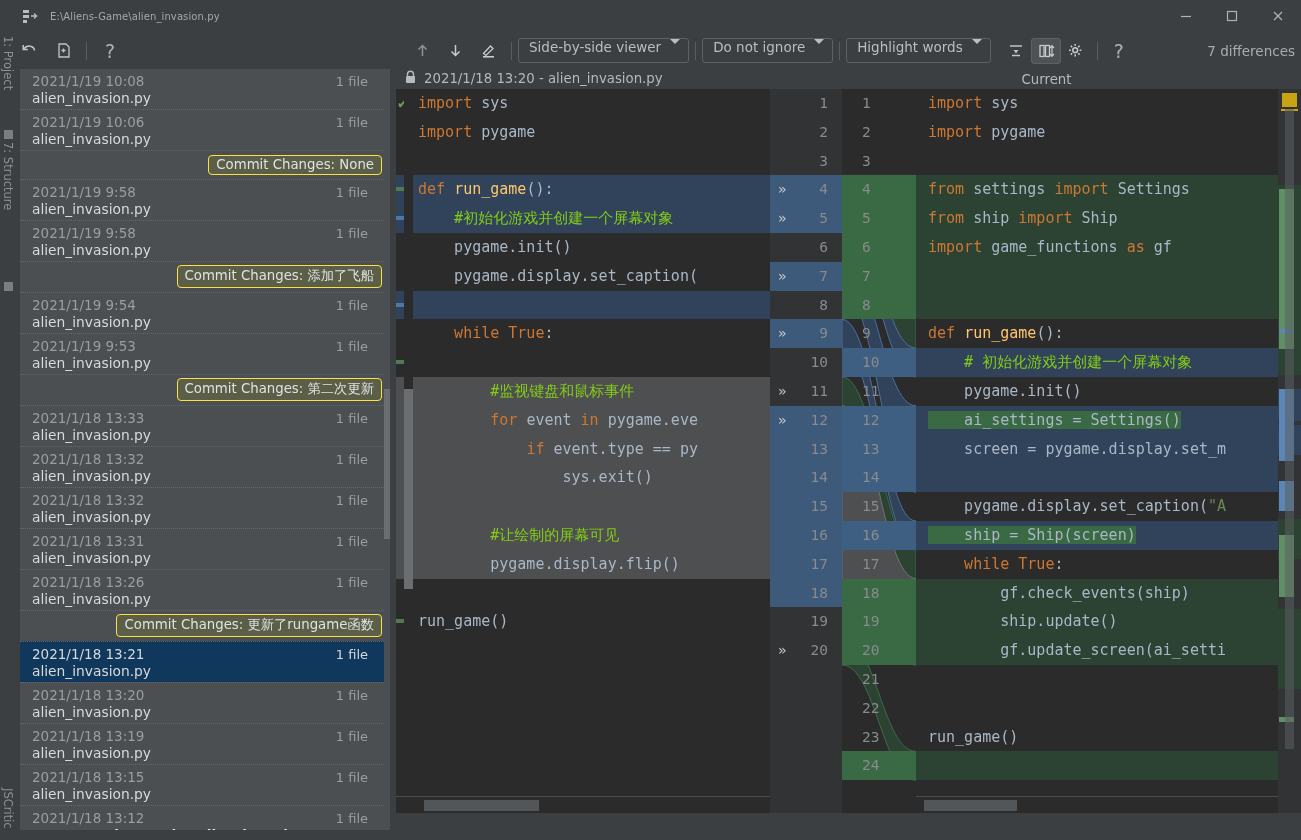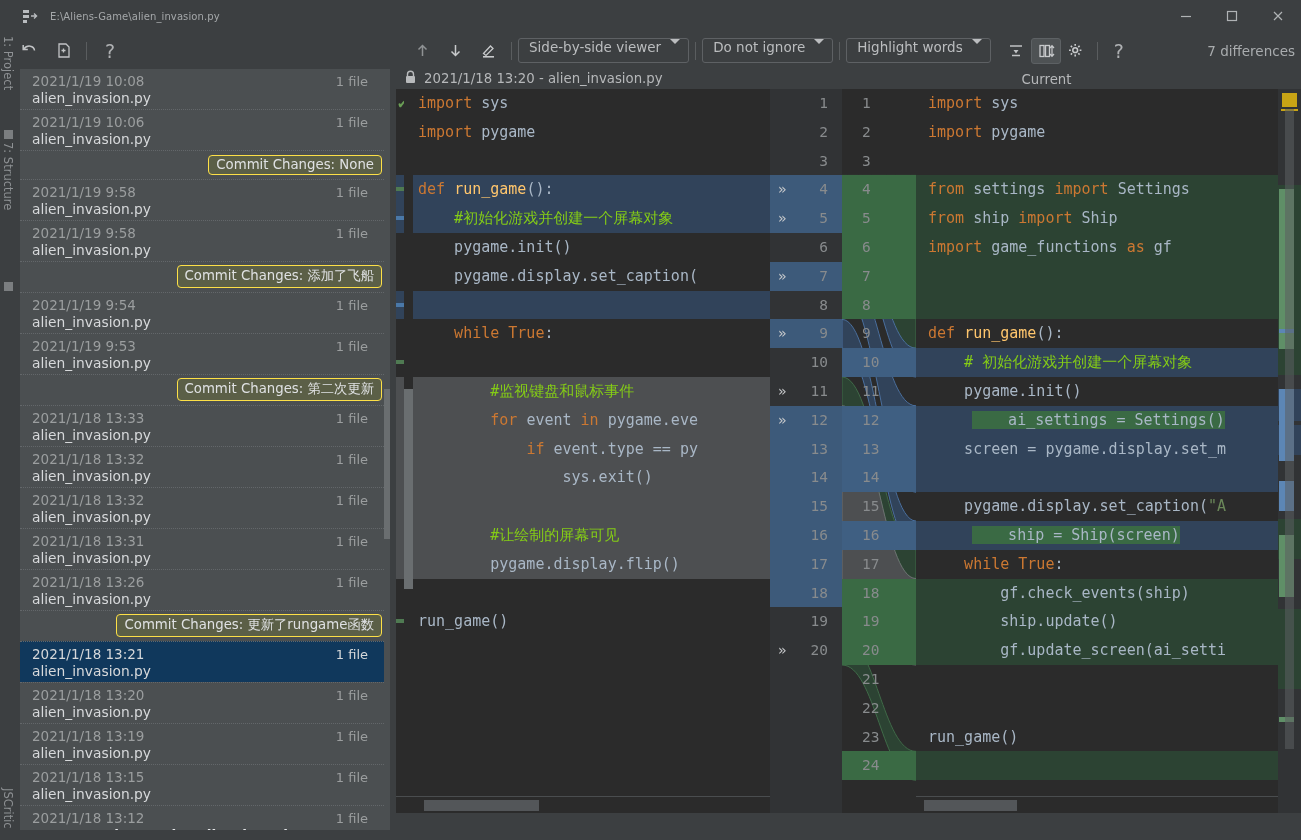--- a/index.html
+++ b/index.html
@@ -105,21 +105,21 @@
 
   .code { position: absolute; left: 0; top: 0; width: 100%;
           font-family: "DejaVu Sans Mono", "Liberation Mono", monospace; font-size: 15px; }
   .ln { position: relative; height: 28.8px; line-height: 28.8px; white-space: pre; }
   .pane-l .ln { padding-left: 22px; }
   .pane-r .ln { padding-left: 12px; }
 
   .bg-mod { background: #31435a; }
   .bg-add { background: #2c4333; }
   .bg-del { background: #4d4f51; }
-  .inl-add { background: #3a6a44; margin-left: 44px; }
+  .inl-add { background: #3a6a44; }
 
   .k  { color: #cc7832; }        
   .fn { color: #ffc66d; }        
   .t  { color: #a9b7c6; }        
   .cm { color: #84cc16; }        
   .st { color: #6a8759; }        
 
   
   .gl { position: relative; height: 28.8px; line-height: 28.8px; text-align: right;
         font-family: "DejaVu Sans Mono", monospace; font-size: 14.5px; color: #888b8d; }

